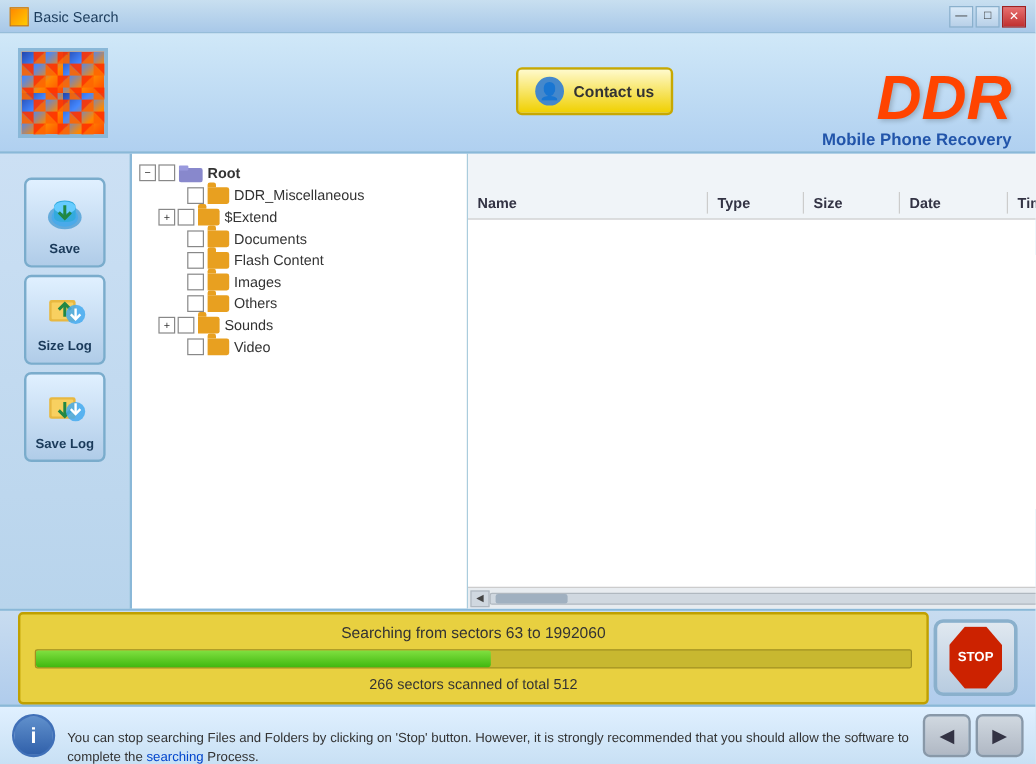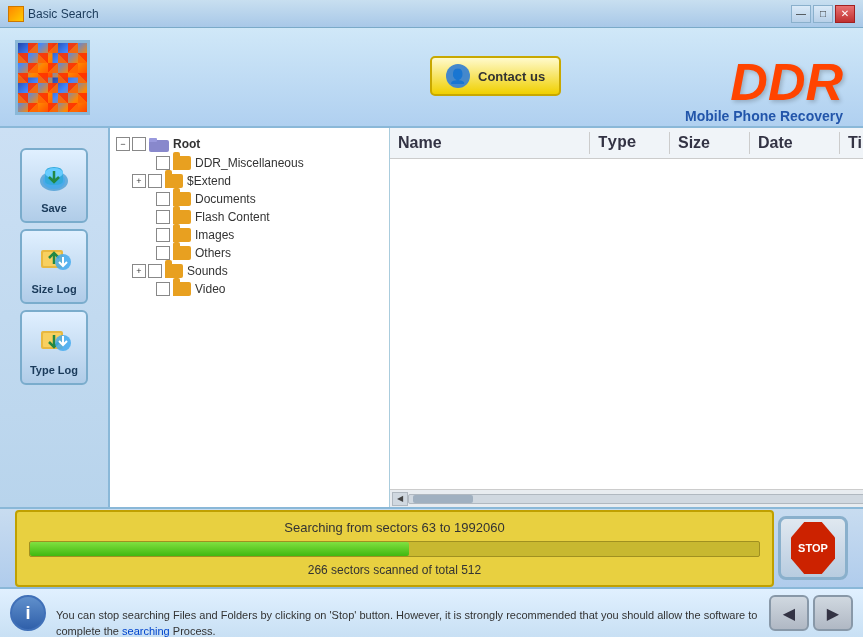--- a/index.html
+++ b/index.html
@@ -252,24 +252,25 @@
       display: flex;
       border-bottom: 1px solid #ccc;
       background: #f0f4f8;
       padding: 4px 0;
     }
     .file-list-col {
       padding: 2px 8px;
       font-weight: bold;
       color: #334;
       border-right: 1px solid #ccc;
-      font-size: 16px;
+      font-size: 12px;
+      margin-top: 28px;
     }
     .col-name { width: 200px; }
-    .col-type { width: 80px; font-family: Liberation Mono, monospace; }
+    .col-type { width: 80px; }
     .col-size { width: 80px; }
     .col-date { width: 90px; }
     .col-time { flex: 1; }
 
     .file-list-body {
       flex: 1;
       overflow-y: auto;
     }
     .file-list-scrollbar-area {
       height: 18px;
@@ -500,21 +501,21 @@
           <svg width="38" height="38" viewBox="0 0 38 38">
             <rect x="6" y="10" width="22" height="18" rx="2" fill="#e8b840"></rect>
             <rect x="8" y="12" width="18" height="14" rx="1" fill="#f8d060"></rect>
             <path d="M14 21 L19 26 L24 21" stroke="#228844" stroke-width="2.5" fill="none"></path>
             <line x1="19" y1="14" x2="19" y2="25" stroke="#228844" stroke-width="2.5"></line>
             <ellipse cx="28" cy="22" rx="8" ry="8" fill="#44aaee" opacity="0.85"></ellipse>
             <path d="M24 20 L28 24 L32 20" stroke="white" stroke-width="2" fill="none"></path>
             <line x1="28" y1="15" x2="28" y2="24" stroke="white" stroke-width="2"></line>
           </svg>
         </div>
-        <span class="sidebar-btn-label">Type Log</span>
+        <span class="sidebar-btn-label">Save Log</span>
       </div>
 
     </div>
 
     <div class="tree-area">
 
       <div class="tree-item" style="padding-left:2px;">
         <span class="tree-expand">−</span>
         <span style="display:inline-block;width:14px;height:14px;border:1px solid #888;background:white;margin-right:3px;"></span>
         <svg width="20" height="16" style="margin-right:4px;flex-shrink:0;">

